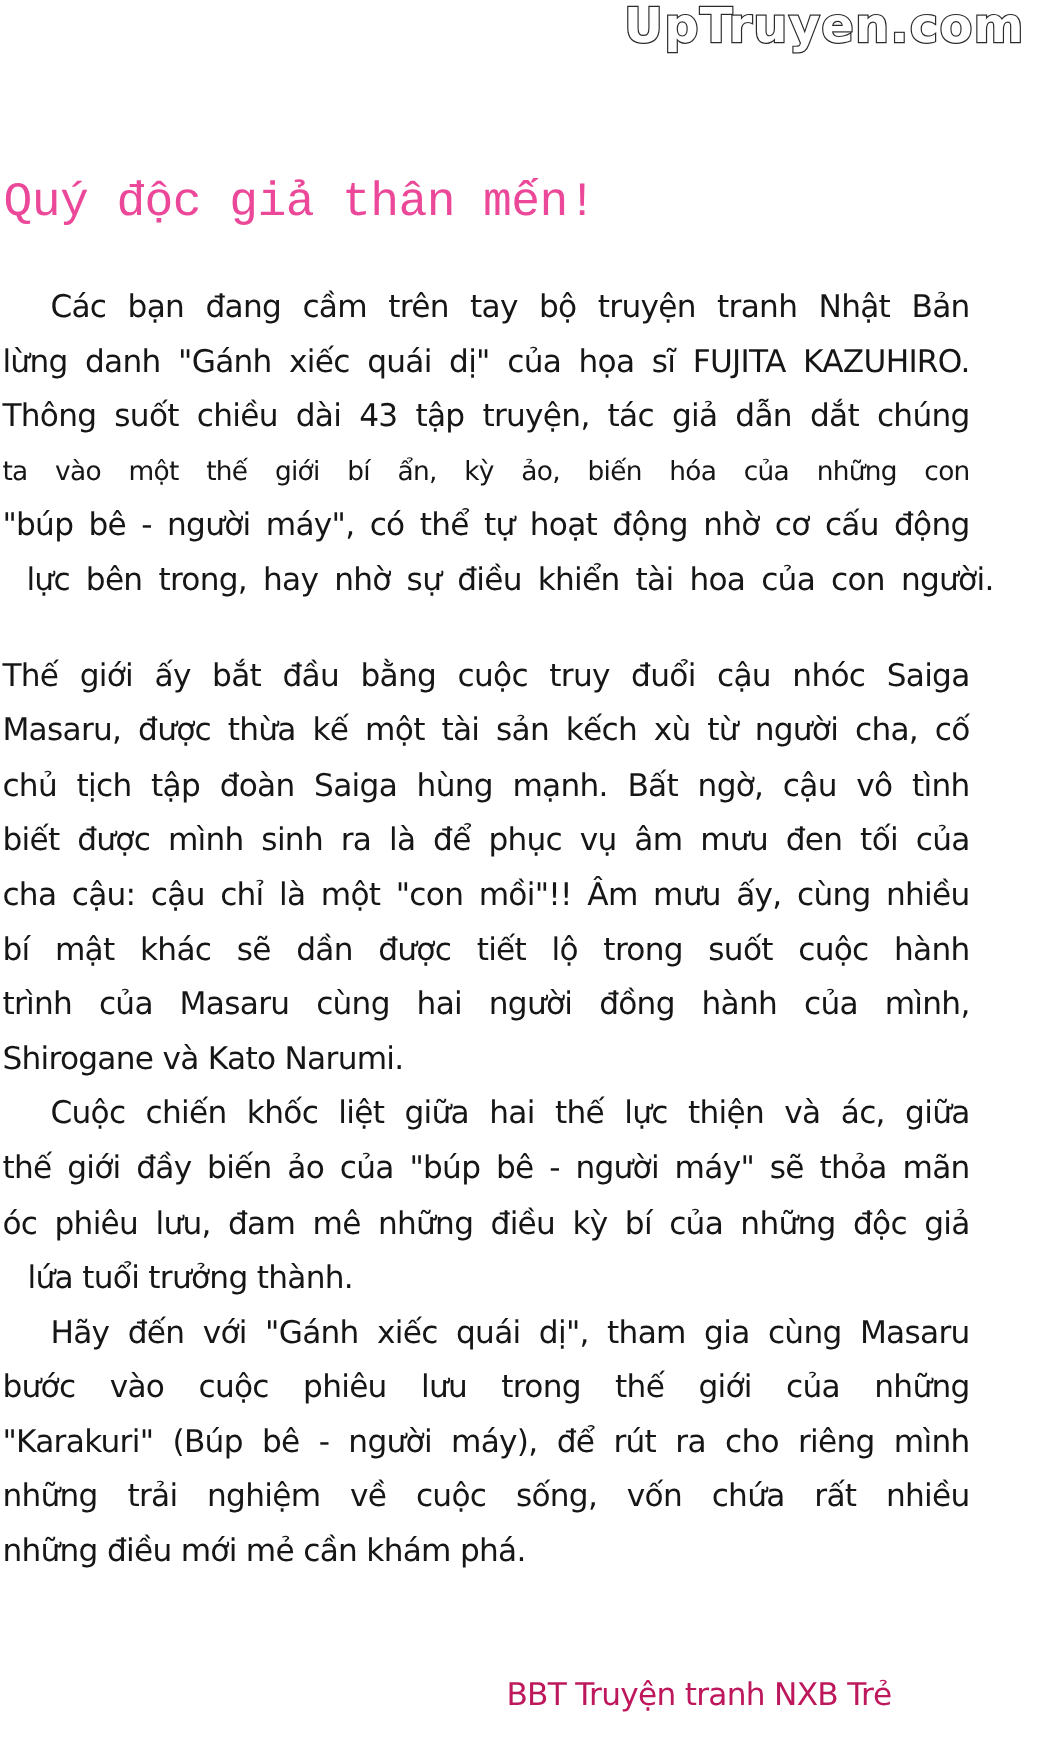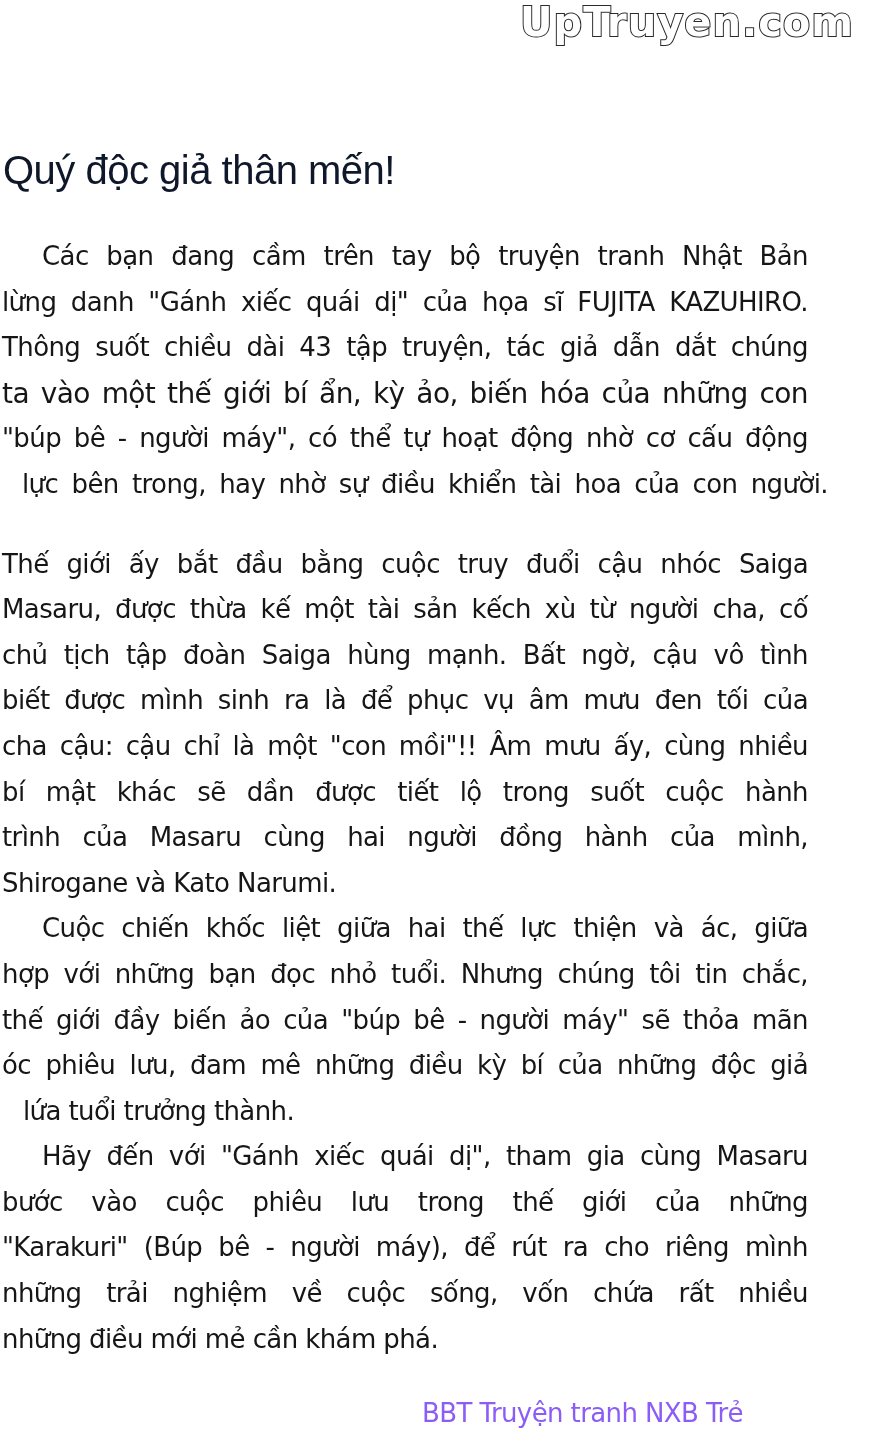--- a/index.html
+++ b/index.html
@@ -26,24 +26,24 @@
       color: #ffffff;
       -webkit-text-stroke: 2px #2a2a2a;
       paint-order: stroke fill;
       line-height: 1;
       white-space: nowrap;
     }
     .title {
       position: absolute;
       left: 3px;
       top: 142px;
-      font-family: Liberation Sans, sans-serif;
+      font-family: Liberation Mono, monospace;
       font-size: 40px;
       line-height: 56px;
-      color: #0f172a;
+      color: #ec4899;
       white-space: nowrap;
       letter-spacing: -0.5px;
     }
     .body-text {
       position: absolute;
       left: 0;
       top: 234px;
       width: 830px;
     }
     .line {
@@ -67,53 +67,52 @@
       text-align-last: left;
       text-align: left;
     }
     .signature {
       position: absolute;
       top: 1395px;
       left: 422px;
       font-size: 26px;
       letter-spacing: -0.6px;
       white-space: nowrap;
-      color: #8b5cf6;
+      color: #be185d;
       line-height: 36px;
     }
   </style>
 </head>
 <body>
 
 <div class="watermark">UpTruyen.com</div>
 
 <h1 class="title" style="margin:0;font-weight:normal;">Quý độc giả thân mến!</h1>
 
 <div class="body-text">
 
   <div>
     <span class="line indent" style="font-size: 26px;">Các bạn đang cầm trên tay bộ truyện tranh Nhật Bản</span>
     <span class="line" style="font-size: 26px;">lừng danh "Gánh xiếc quái dị" của họa sĩ FUJITA KAZUHIRO.</span>
     <span class="line" style="font-size: 26px;">Thông suốt chiều dài 43 tập truyện, tác giả dẫn dắt chúng</span>
-    <span class="line" style="font-size: 28px;">ta vào một thế giới bí ẩn, kỳ ảo, biến hóa của những con</span>
+    <span class="line" style="font-size: 22px;">ta vào một thế giới bí ẩn, kỳ ảo, biến hóa của những con</span>
     <span class="line" style="font-size: 26px;">"búp bê - người máy", có thể tự hoạt động nhờ cơ cấu động</span>
     <span class="line" style="font-size: 26px; margin-left: 20px;">lực bên trong, hay nhờ sự điều khiển tài hoa của con người.</span>
     <span class="line" style="font-size: 26px; margin-top: 34px;">Thế giới ấy bắt đầu bằng cuộc truy đuổi cậu nhóc Saiga</span>
     <span class="line" style="font-size: 26px;">Masaru, được thừa kế một tài sản kếch xù từ người cha, cố</span>
     <span class="line" style="font-size: 26px;">chủ tịch tập đoàn Saiga hùng mạnh. Bất ngờ, cậu vô tình</span>
     <span class="line" style="font-size: 26px;">biết được mình sinh ra là để phục vụ âm mưu đen tối của</span>
     <span class="line" style="font-size: 26px;">cha cậu: cậu chỉ là một "con mồi"!! Âm mưu ấy, cùng nhiều</span>
     <span class="line" style="font-size: 26px;">bí mật khác sẽ dần được tiết lộ trong suốt cuộc hành</span>
     <span class="line" style="font-size: 26px;">trình của Masaru cùng hai người đồng hành của mình,</span>
     <span class="line last" style="font-size: 26px;">Shirogane và Kato Narumi.</span>
   </div>
 
   <div>
     <span class="line indent" style="font-size: 26px;">Cuộc chiến khốc liệt giữa hai thế lực thiện và ác, giữa</span>
-    <span class="line" style="font-size: 26px;">hợp với những bạn đọc nhỏ tuổi. Nhưng chúng tôi tin chắc,</span>
     <span class="line" style="font-size: 26px;">thế giới đầy biến ảo của "búp bê - người máy" sẽ thỏa mãn</span>
     <span class="line" style="font-size: 26px;">óc phiêu lưu, đam mê những điều kỳ bí của những độc giả</span>
     <span class="line last" style="font-size: 26px; padding-left: 23px;">lứa tuổi trưởng thành.</span>
   </div>
 
   <div>
     <span class="line indent" style="font-size: 26px;">Hãy đến với "Gánh xiếc quái dị", tham gia cùng Masaru</span>
     <span class="line" style="font-size: 26px;">bước vào cuộc phiêu lưu trong thế giới của những</span>
     <span class="line" style="font-size: 26px;">"Karakuri" (Búp bê - người máy), để rút ra cho riêng mình</span>
     <span class="line" style="font-size: 26px;">những trải nghiệm về cuộc sống, vốn chứa rất nhiều</span>

